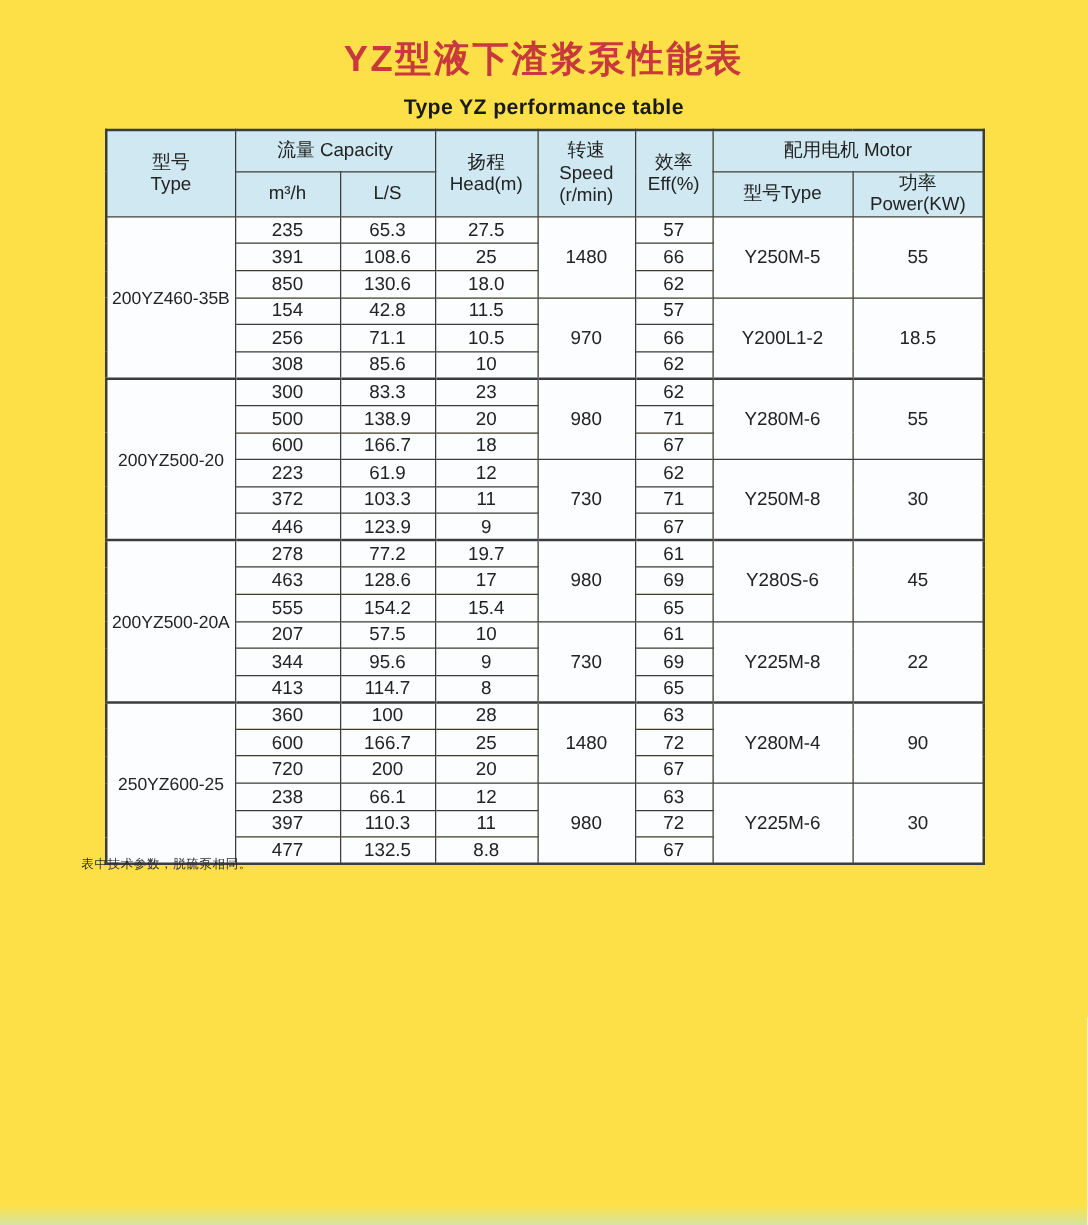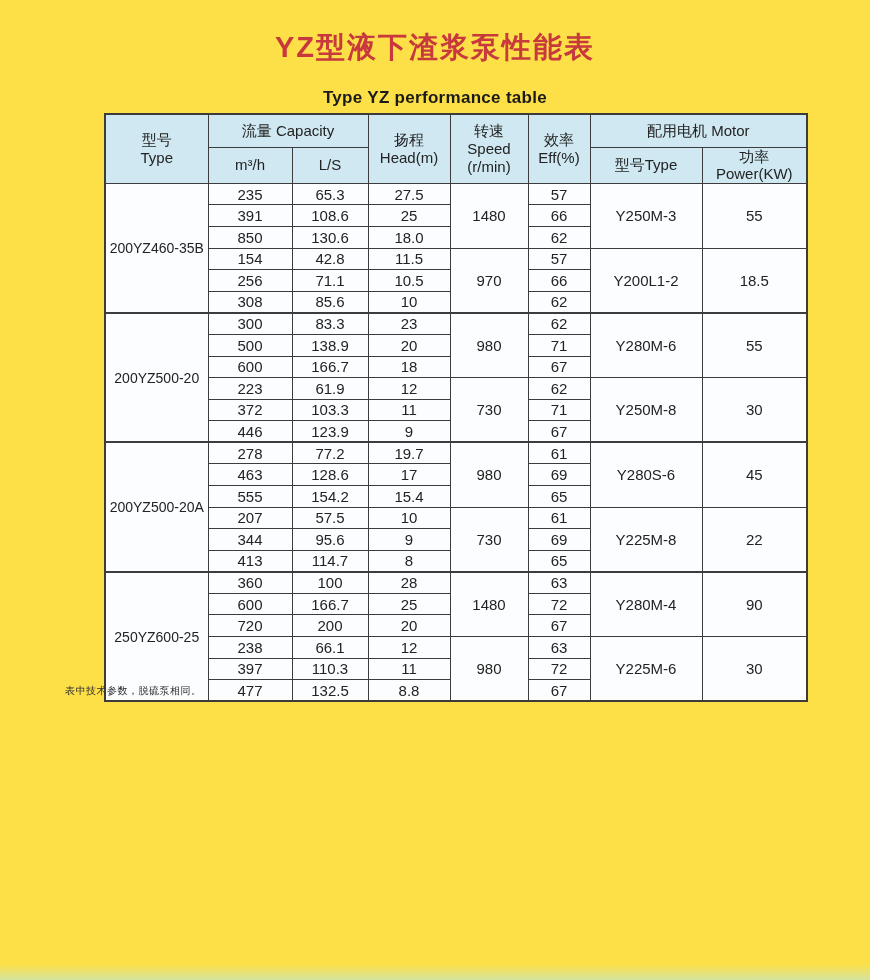--- a/index.html
+++ b/index.html
@@ -14,36 +14,35 @@
   .title {
     margin: 0;
     padding-top: 28px;
     text-align: center;
     color: #c7393c;
     font-size: 29px;
     font-weight: bold;
     letter-spacing: 2px;
   }
   .subtitle {
-    margin: 20px 0 0 0;
+    margin: 8px 0 0 0;
     text-align: center;
     color: #1a1a1a;
     font-size: 17px;
     font-weight: 600;
     letter-spacing: 0.3px;
   }
   table.perf {
     position: absolute;
     left: 84px;
-    top: 113px;
+    top: 103px;
     width: 702px;
     border-collapse: collapse;
     table-layout: fixed;
     border: 2px solid #3c3c3c;
-    margin-left: 20px;
   }
   .perf th, .perf td {
     border: 1px solid #3c3c3c;
     text-align: center;
     vertical-align: middle;
     padding: 0;
     color: #232323;
   }
   .perf thead th {
     background: #cfe8f1;
@@ -121,21 +120,21 @@
       </tr>
     </thead>
     <tbody>
         <tr>
           <td rowspan="6" class="model-cell">200YZ460-35B</td>
           <td>235</td>
           <td>65.3</td>
           <td>27.5</td>
           <td rowspan="3">1480</td>
           <td>57</td>
-          <td rowspan="3">Y250M-3</td>
+          <td rowspan="3">Y250M-5</td>
           <td rowspan="3">55</td>
         </tr>
         <tr>
           <td>391</td>
           <td>108.6</td>
           <td>25</td>
           <td>66</td>
         </tr>
         <tr>
           <td>850</td>

